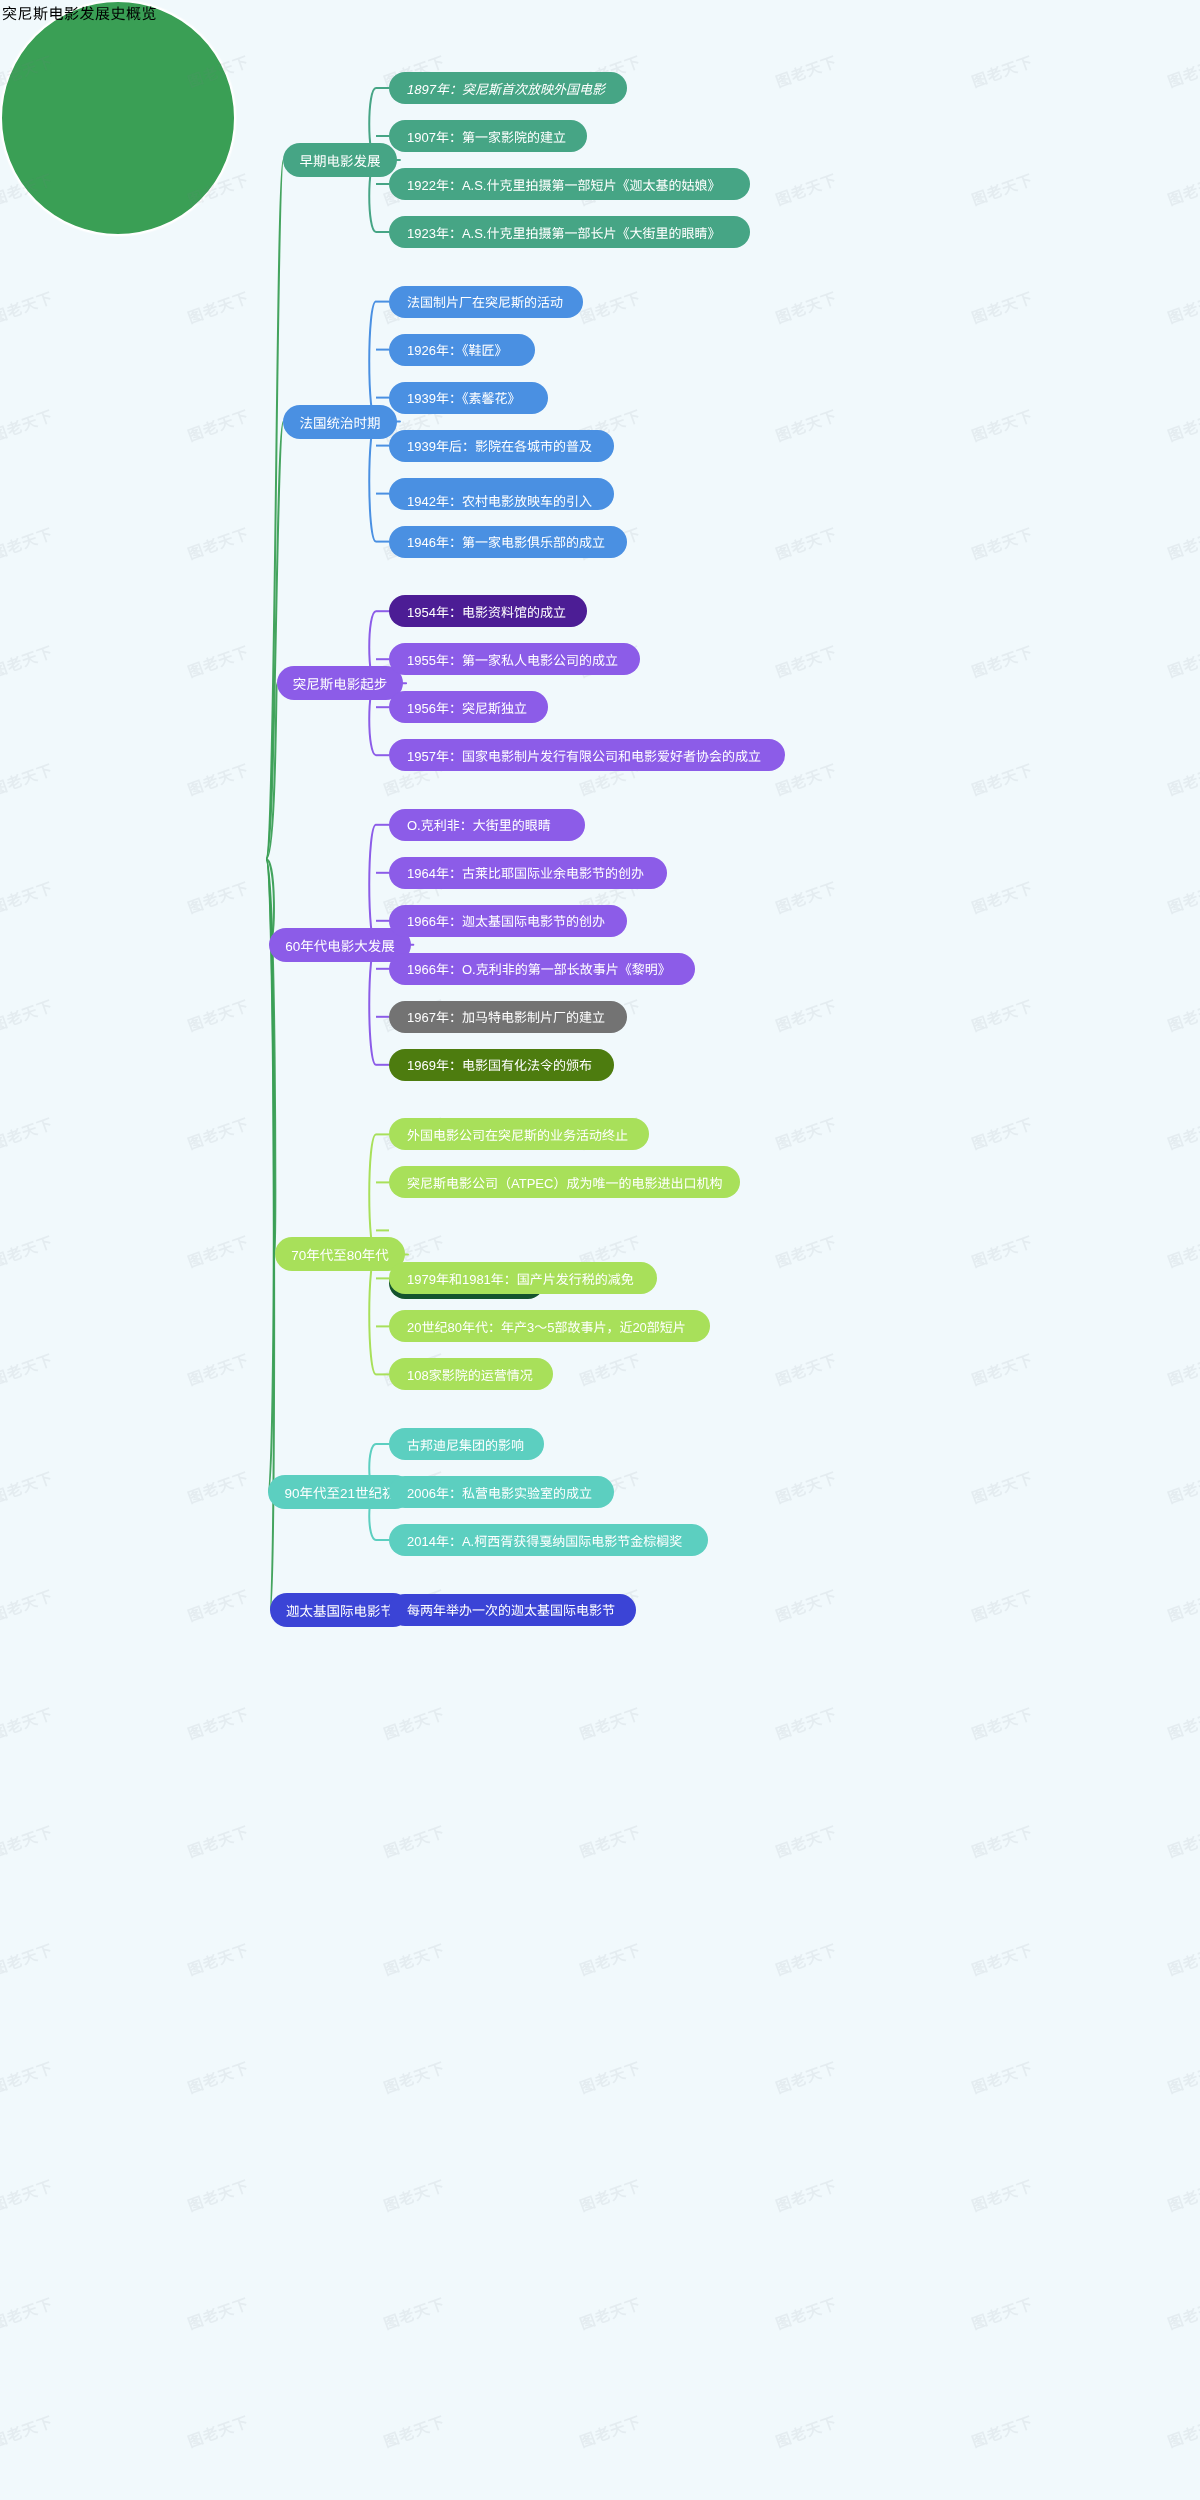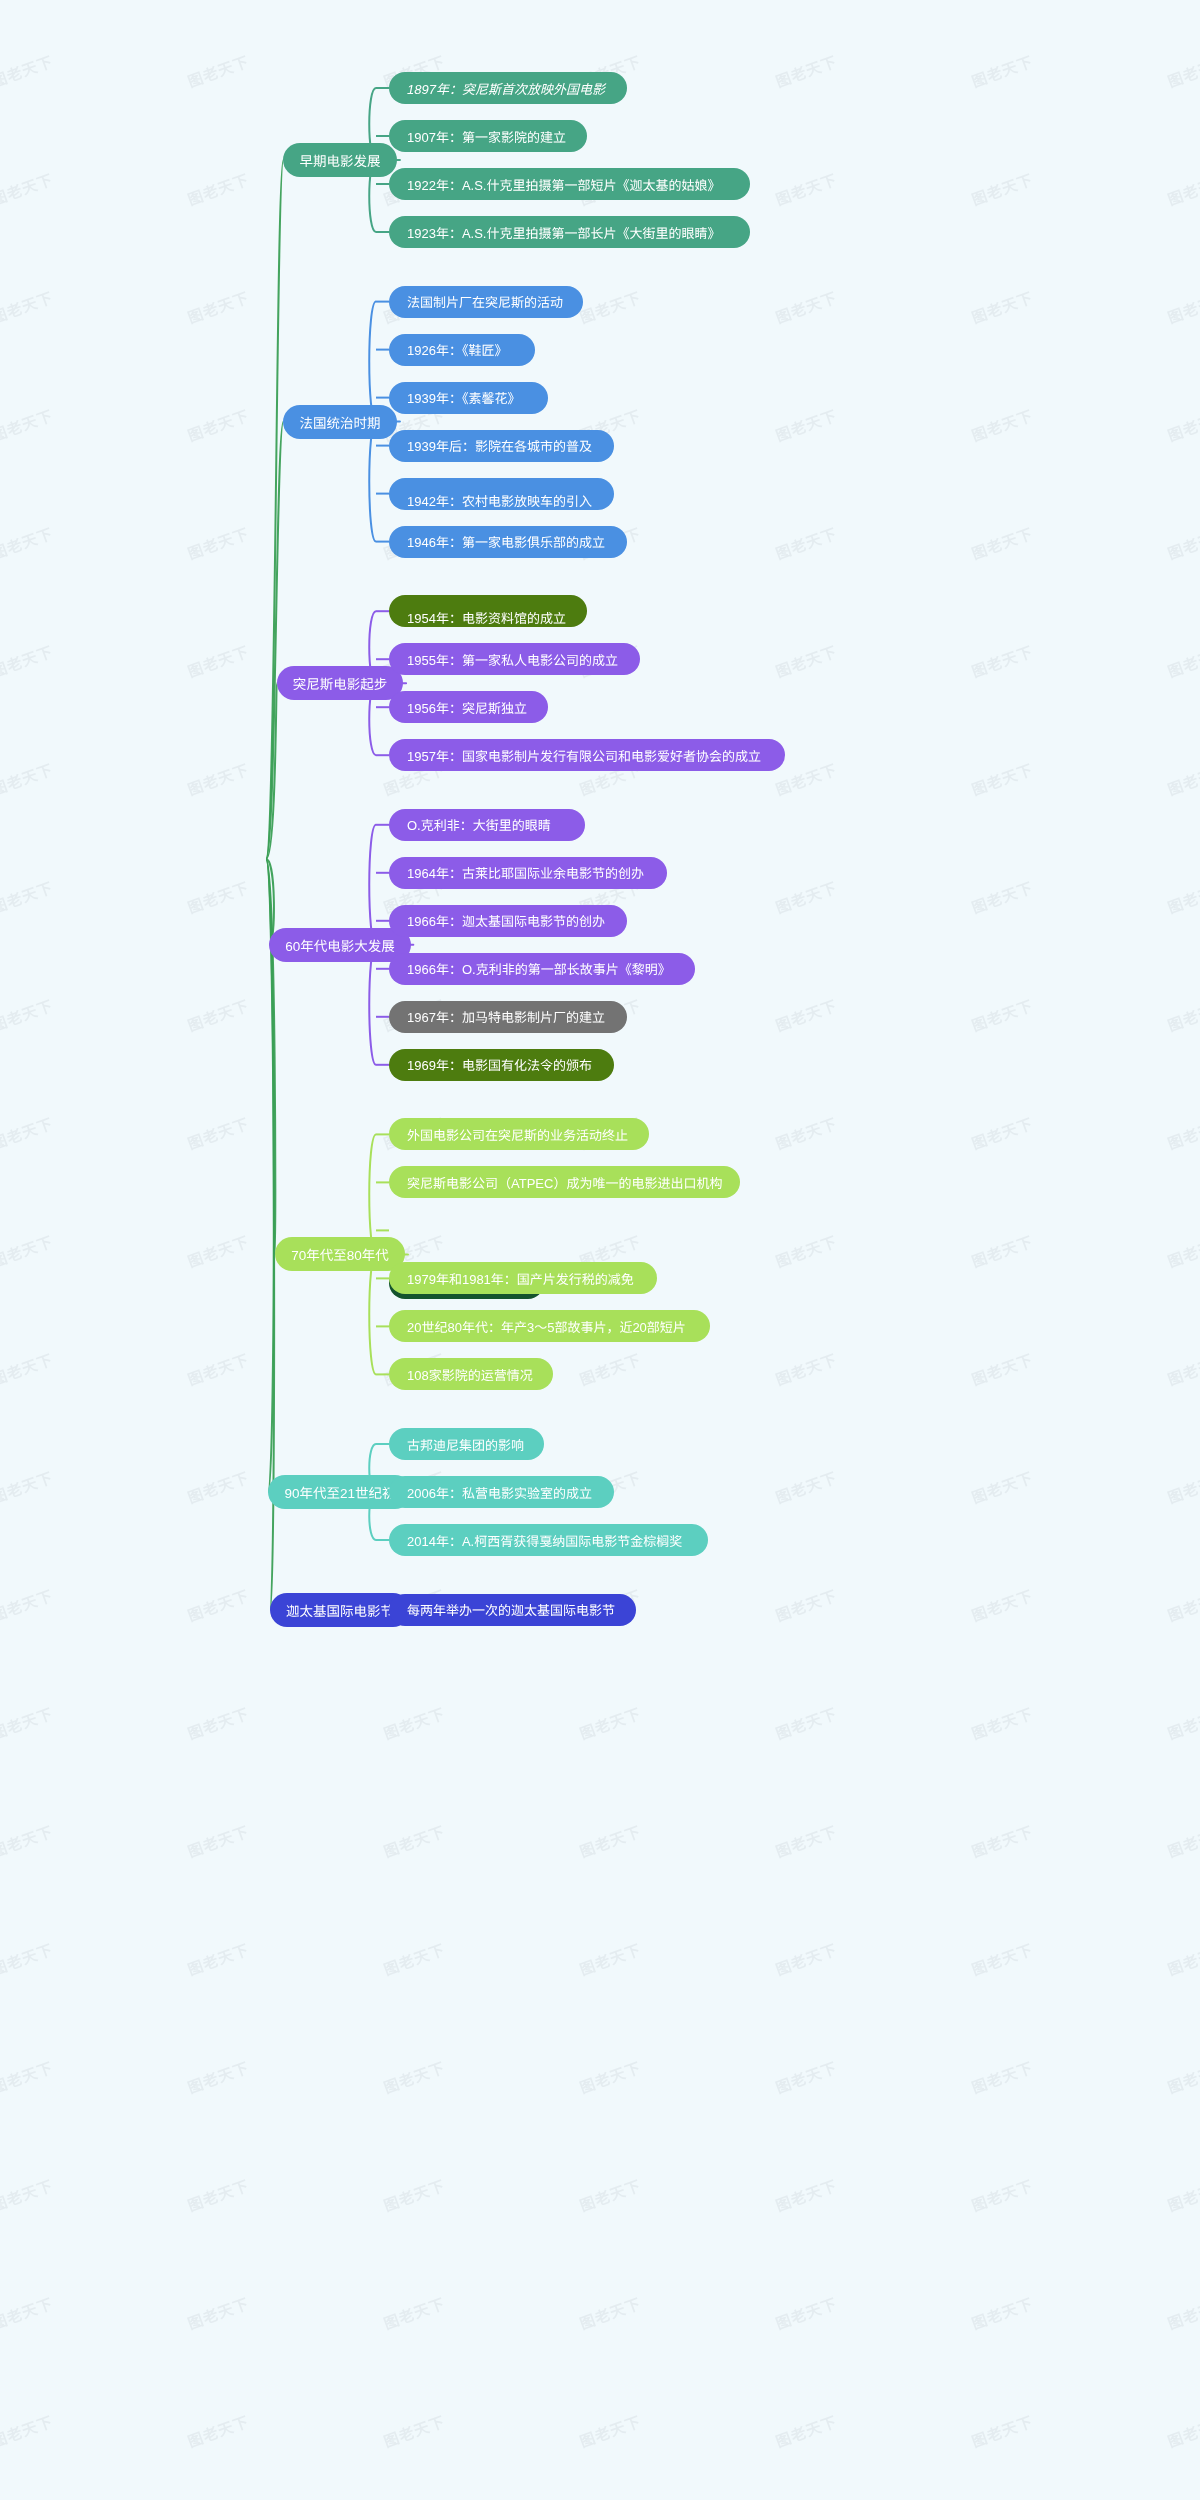--- a/index.html
+++ b/index.html
@@ -273,20 +273,23 @@
       <path d="M 411.8 1491.9999999999998 C 425.8 1491.9999999999998, 376 1491.9999999999998, 376 1491.9999999999998 M 376 1443.9999999999998 C 367 1443.9999999999998, 367 1491.9999999999998, 376 1491.9999999999998 C 367 1491.9999999999998, 367 1539.9999999999998, 376 1539.9999999999998" stroke="#5ccfc0" stroke-width="2" fill="none"></path>
       <path d="M 376 1443.9999999999998 L 389 1443.9999999999998" stroke="#5ccfc0" stroke-width="2" fill="none"></path>
       <path d="M 376 1491.9999999999998 L 389 1491.9999999999998" stroke="#5ccfc0" stroke-width="2" fill="none"></path>
       <path d="M 376 1539.9999999999998 L 389 1539.9999999999998" stroke="#5ccfc0" stroke-width="2" fill="none"></path>
       <path d="M 266 859 C 276 859, 276 1491.9999999999998, 268.2 1491.9999999999998" stroke="#3a9f55" stroke-width="2" fill="none" opacity="0.95"></path>
       <path d="M 409.8 1609.6 C 423.8 1609.6, 376 1609.6, 376 1609.6 M 376 1609.6 C 367 1609.6, 367 1609.6, 376 1609.6 C 367 1609.6, 367 1609.6, 376 1609.6" stroke="#3b44d6" stroke-width="2" fill="none"></path>
       <path d="M 376 1609.6 L 389 1609.6" stroke="#3b44d6" stroke-width="2" fill="none"></path>
       <path d="M 266 859 C 276 859, 276 1609.6, 270.2 1609.6" stroke="#3a9f55" stroke-width="2" fill="none" opacity="0.95"></path>
     </svg>
 
+  <div id="root-node">
+    <span>突尼斯电影发展史概览</span>
+  </div>
 
   <div id="nodes">
       <div class="node lvl1" style="width: 113.2px; left: 283.4px; top: 143px; background: rgb(70, 165, 133);">
         <span>早期电影发展</span>
       </div>
       <div class="node lvl2" style="left: 389px; top: 72px; width: 238px; background: rgb(70, 165, 133); font-style: italic;">
         <span>1897年：突尼斯首次放映外国电影</span>
       </div>
       <div class="node lvl2" style="left: 389px; top: 120px; width: 198.4px; background: rgb(70, 165, 133);">
         <span>1907年：第一家影院的建立</span>
@@ -314,21 +317,21 @@
       </div>
       <div class="node lvl2" style="left: 389px; top: 477.6px; width: 224.8px; background: rgb(74, 144, 226); align-items: flex-end;">
         <span>1942年：农村电影放映车的引入</span>
       </div>
       <div class="node lvl2" style="left: 389px; top: 525.6px; width: 238px; background: rgb(74, 144, 226);">
         <span>1946年：第一家电影俱乐部的成立</span>
       </div>
       <div class="node lvl1" style="width: 126.4px; left: 276.8px; top: 666.2px; background: rgb(140, 92, 232);">
         <span>突尼斯电影起步</span>
       </div>
-      <div class="node lvl2" style="left: 389px; top: 595.2px; width: 198.4px; background: #4d7c0f; align-items: flex-end;">
+      <div class="node lvl2" style="left: 389px; top: 595.2px; width: 198.4px; background: #4c1d95;">
         <span>1954年：电影资料馆的成立</span>
       </div>
       <div class="node lvl2" style="left: 389px; top: 643.2px; width: 251.2px; background: rgb(140, 92, 232);">
         <span>1955年：第一家私人电影公司的成立</span>
       </div>
       <div class="node lvl2" style="left: 389px; top: 691.2px; width: 158.8px; background: rgb(140, 92, 232);">
         <span>1956年：突尼斯独立</span>
       </div>
       <div class="node lvl2" style="left: 389px; top: 739.2px; width: 396.4px; background: rgb(140, 92, 232);">
         <span>1957年：国家电影制片发行有限公司和电影爱好者协会的成立</span>

